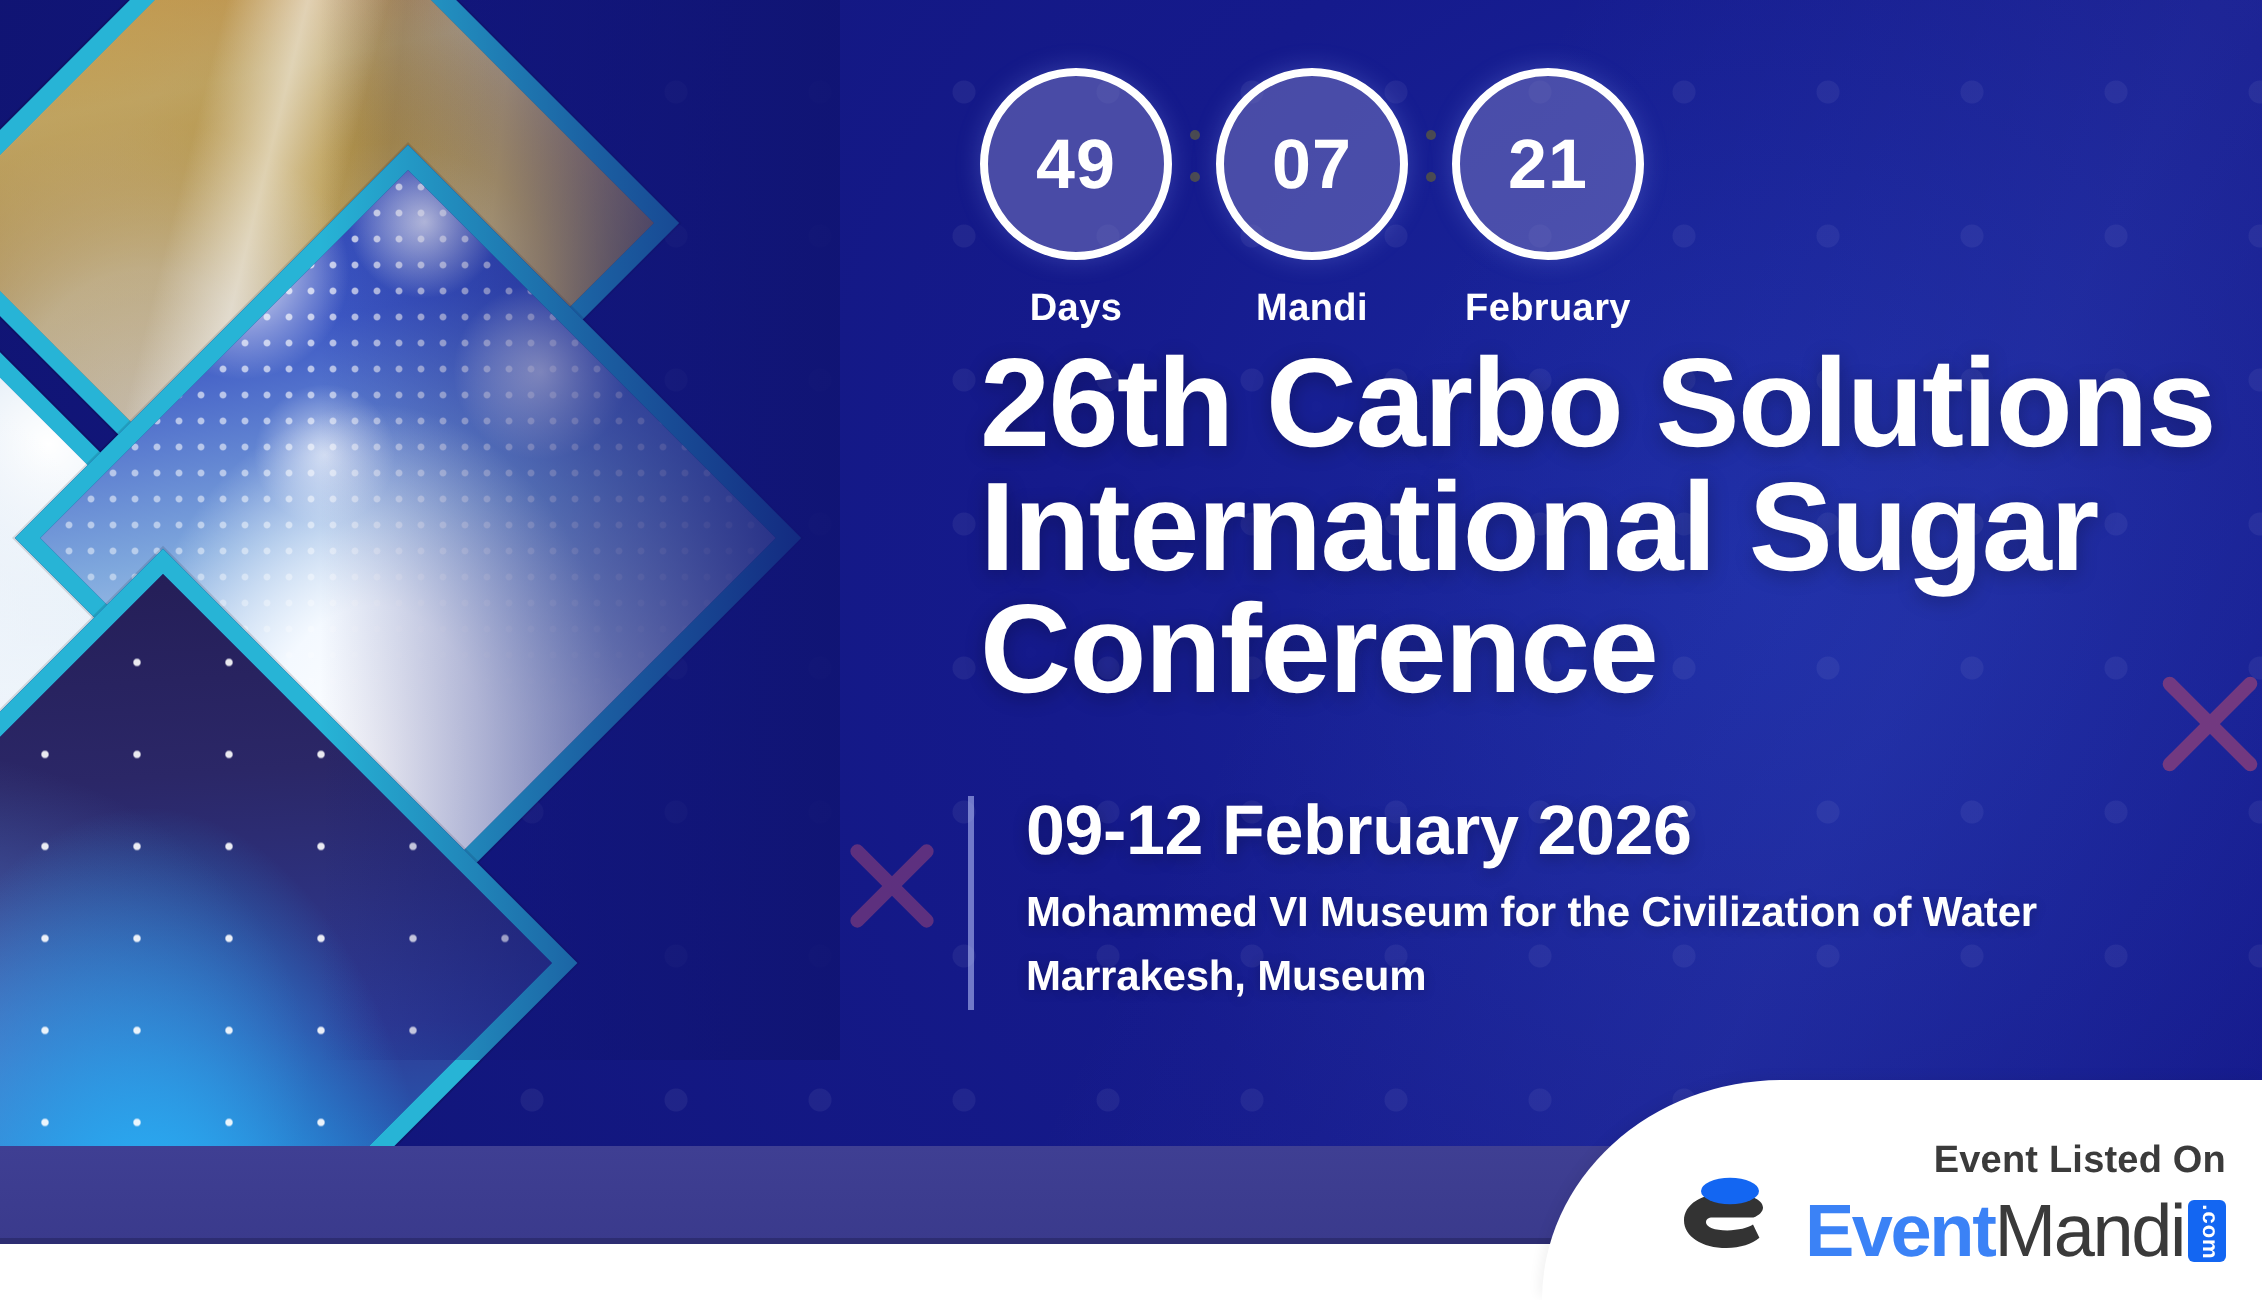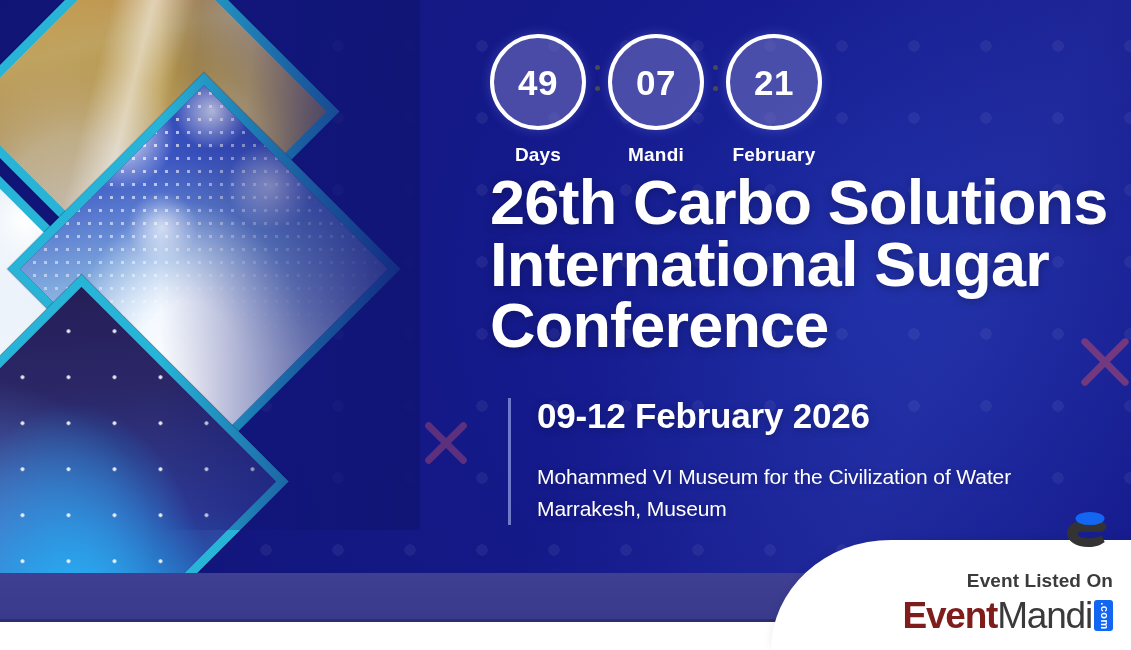--- a/index.html
+++ b/index.html
@@ -168,28 +168,28 @@
   .cd-sep b{display:block;width:5px;height:5px;border-radius:50%;background:#4a4a52;}
 
   
   .headline{
     position:absolute;left:490px;top:172px;width:620px;z-index:12;
     color:#ffffff;font-size:63px;line-height:.98;font-weight:bold;
     letter-spacing:-.8px;
     text-shadow:0 2px 10px rgba(0,0,0,.28);
   }
 
-  .details{position:absolute;left:508px;top:398px;z-index:12;display:flex;justify-content:flex-end;}
+  .details{position:absolute;left:484px;top:398px;z-index:12;display:flex;justify-content:flex-end;}
   .rule{width:3px;align-self:stretch;background:rgba(190,200,255,.55);margin-right:26px;}
   .det-date{
     color:#ffffff;font-size:35px;font-weight:bold;letter-spacing:-.2px;line-height:1;
     text-shadow:0 2px 8px rgba(0,0,0,.25);
   }
   .det-venue{
-    margin-top:28px;color:#ffffff;font-size:21px;font-weight:normal;line-height:1.52;
+    margin-top:8px;color:#ffffff;font-size:21px;font-weight:bold;line-height:1.52;
     letter-spacing:-.1px;text-shadow:0 1px 6px rgba(0,0,0,.22);
   }
 
   
   .bottom-band{
     position:absolute;left:0;bottom:0;width:1131px;height:49px;
     background:linear-gradient(180deg,#3f3f93 0%, #3a3a8c 100%);
     z-index:9;
   }
   .band-edge{
@@ -205,30 +205,30 @@
   }
   .logo-notch{
     position:absolute;right:300px;bottom:0;width:130px;height:110px;z-index:13;
     background:#ffffff;
     -webkit-mask-image:radial-gradient(160px 120px at 0% 0%, rgba(0,0,0,0) 0 99%, #000 100%);
     mask-image:radial-gradient(160px 120px at 0% 0%, rgba(0,0,0,0) 0 99%, #000 100%);
   }
 
   .logo-inner{
     position:absolute;right:18px;bottom:16px;
-    display:flex;align-items:flex-end;gap:14px;flex-direction:column;
+    display:flex;align-items:flex-end;gap:14px;
   }
   .logo-e{position:relative;width:50px;height:52px;flex:none;}
   .logo-text{display:flex;flex-direction:column;align-items:flex-end;}
   .listed-on{
     color:#3b3b3b;font-size:19px;font-weight:bold;letter-spacing:.1px;line-height:1;
     margin-bottom:7px;
   }
   .wordmark{display:flex;align-items:flex-end;line-height:1;}
-  .wm-event{color:#7f1d1d;font-size:37px;font-weight:bold;letter-spacing:-1.2px;}
+  .wm-event{color:#3b82f6;font-size:37px;font-weight:bold;letter-spacing:-1.2px;}
   .wm-mandi{color:#3a3a3a;font-size:37px;letter-spacing:-1.2px;}
   .wm-com{
     width:19px;height:31px;border-radius:3px;background:#1366f2;
     margin-left:2px;margin-bottom:3px;position:relative;overflow:hidden;flex:none;
   }
   .wm-com span{
     position:absolute;left:50%;top:50%;
     transform:translate(-50%,-50%) rotate(90deg);
     color:#ffffff;font-size:11px;font-weight:bold;letter-spacing:.5px;white-space:nowrap;
   }

